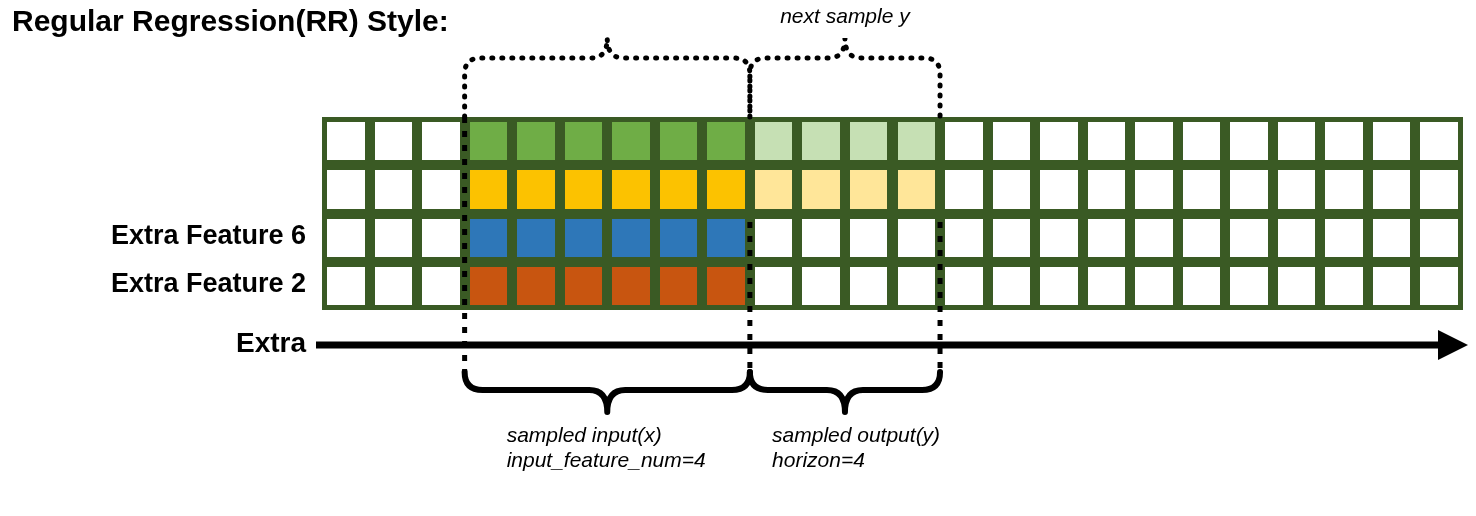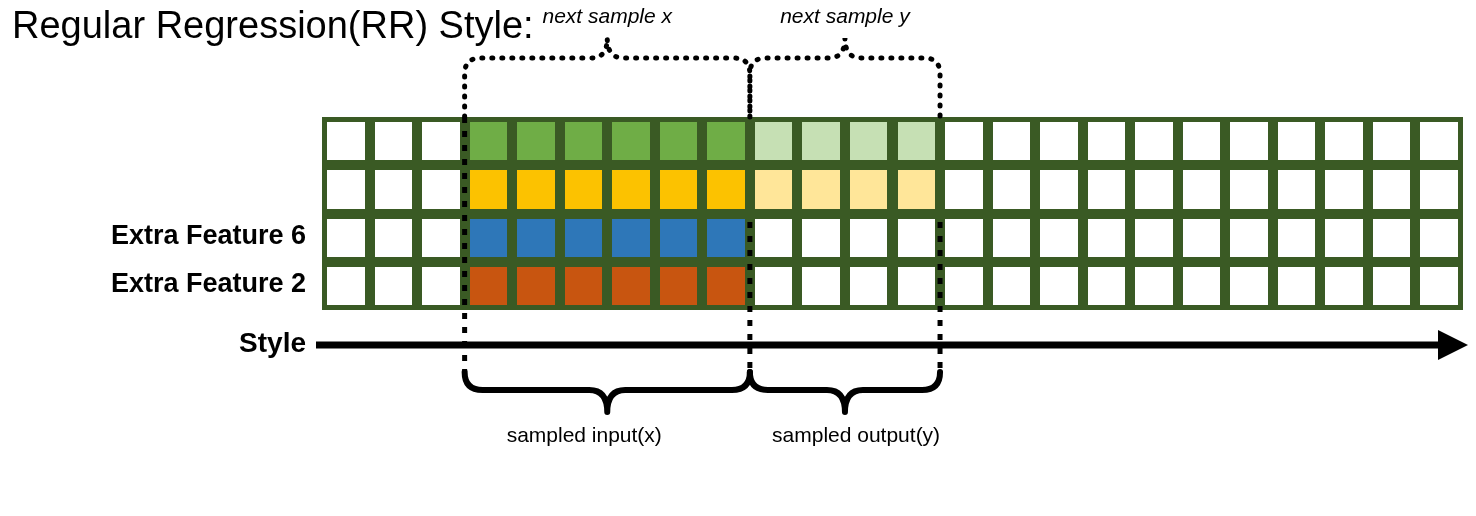--- a/index.html
+++ b/index.html
@@ -1,40 +1,40 @@
 <!DOCTYPE html>
 <html><head>
 <meta charset="utf-8">
 <style>
   html,body{margin:0;padding:0;background:#fff;}
   body{width:1476px;height:516px;font-family:"Liberation Sans",sans-serif;overflow:hidden;}
   #stage{position:relative;width:1476px;height:516px;}
-  #title{position:absolute;left:12px;top:4px;font-size:38px;font-weight:400;color:#000;white-space:nowrap;}
+  #title{position:absolute;left:12px;top:4px;font-size:30px;font-weight:700;color:#000;white-space:nowrap;}
   .rowlabel{position:absolute;right:0;width:270px;text-align:right;font-size:27px;font-weight:700;color:#000;white-space:nowrap;}
   #labels{position:absolute;left:36px;top:117px;width:270px;height:193px;}
   #timelabel{position:absolute;left:36px;top:327px;width:270px;text-align:right;font-size:28px;font-weight:700;color:#000;}
   #grid{position:absolute;left:322px;top:117px;width:1141px;height:193px;background:#3A5A24;}
   .cell{position:absolute;background:#ffffff;}
   .annot-top{position:absolute;font-size:21px;font-style:italic;font-weight:500;color:#000;text-align:center;white-space:nowrap;}
-  .annot-bot{position:absolute;font-size:21px;font-weight:500;color:#000;white-space:nowrap;line-height:25px;}
+  .annot-bot{position:absolute;font-size:21px;font-weight:500;color:#000;white-space:nowrap;line-height:25px;font-style:italic;}
   svg.overlay{position:absolute;left:0;top:0;width:1476px;height:516px;pointer-events:none;}
 </style>
 </head>
 <body>
 
 <div id="stage">
 
   <div id="title">Regular Regression(RR) Style:</div>
 
   <div id="labels">
       <div class="rowlabel" style="top: 102.625px;">Extra Feature 6</div>
       <div class="rowlabel" style="top: 150.875px;">Extra Feature 2</div>
     </div>
 
-  <div id="timelabel">Style</div>
+  <div id="timelabel">Extra</div>
 
   <div id="grid">
       <div class="cell" style="left: 5px; top: 5px; width: 37.5417px; height: 38.25px; background: rgb(255, 255, 255);"></div>
       <div class="cell" style="left: 52.5417px; top: 5px; width: 37.5417px; height: 38.25px; background: rgb(255, 255, 255);"></div>
       <div class="cell" style="left: 100.083px; top: 5px; width: 37.5417px; height: 38.25px; background: rgb(255, 255, 255);"></div>
       <div class="cell" style="left: 147.625px; top: 5px; width: 37.5417px; height: 38.25px; background: rgb(111, 173, 70);"></div>
       <div class="cell" style="left: 195.167px; top: 5px; width: 37.5417px; height: 38.25px; background: rgb(111, 173, 70);"></div>
       <div class="cell" style="left: 242.708px; top: 5px; width: 37.5417px; height: 38.25px; background: rgb(111, 173, 70);"></div>
       <div class="cell" style="left: 290.25px; top: 5px; width: 37.5417px; height: 38.25px; background: rgb(111, 173, 70);"></div>
       <div class="cell" style="left: 337.792px; top: 5px; width: 37.5417px; height: 38.25px; background: rgb(111, 173, 70);"></div>
@@ -121,28 +121,29 @@
       <div class="cell" style="left: 765.667px; top: 149.75px; width: 37.5417px; height: 38.25px; background: rgb(255, 255, 255);"></div>
       <div class="cell" style="left: 813.208px; top: 149.75px; width: 37.5417px; height: 38.25px; background: rgb(255, 255, 255);"></div>
       <div class="cell" style="left: 860.75px; top: 149.75px; width: 37.5417px; height: 38.25px; background: rgb(255, 255, 255);"></div>
       <div class="cell" style="left: 908.292px; top: 149.75px; width: 37.5417px; height: 38.25px; background: rgb(255, 255, 255);"></div>
       <div class="cell" style="left: 955.833px; top: 149.75px; width: 37.5417px; height: 38.25px; background: rgb(255, 255, 255);"></div>
       <div class="cell" style="left: 1003.38px; top: 149.75px; width: 37.5417px; height: 38.25px; background: rgb(255, 255, 255);"></div>
       <div class="cell" style="left: 1050.92px; top: 149.75px; width: 37.5417px; height: 38.25px; background: rgb(255, 255, 255);"></div>
       <div class="cell" style="left: 1098.46px; top: 149.75px; width: 37.5417px; height: 38.25px; background: rgb(255, 255, 255);"></div>
     </div>
 
-  <div class="annot-top" id="ann-x" style="left: 404.625px; top: 4px; width: 405.25px;">next sample x</div>
   <div class="annot-top" id="ann-y" style="left: 689.875px; top: 4px; width: 310.167px;">next sample y</div>
 
   <div class="annot-bot" id="bot-x" style="left: 506.625px; top: 422px;">
     <div>sampled input(x)</div>
+    <div>input_feature_num=4</div>
   </div>
   <div class="annot-bot" id="bot-y" style="left: 772.042px; top: 422px;">
     <div>sampled output(y)</div>
+    <div>horizon=4</div>
   </div>
 
   <svg class="overlay" id="ovl" viewBox="0 0 1476 516">
       <path d="M 464.625 117
              L 464.625 74
              Q 464.625 58 480.625 58
              L 591.25 58
              Q 607.25 58 607.25 38
              Q 607.25 58 623.25 58
              L 733.875 58

